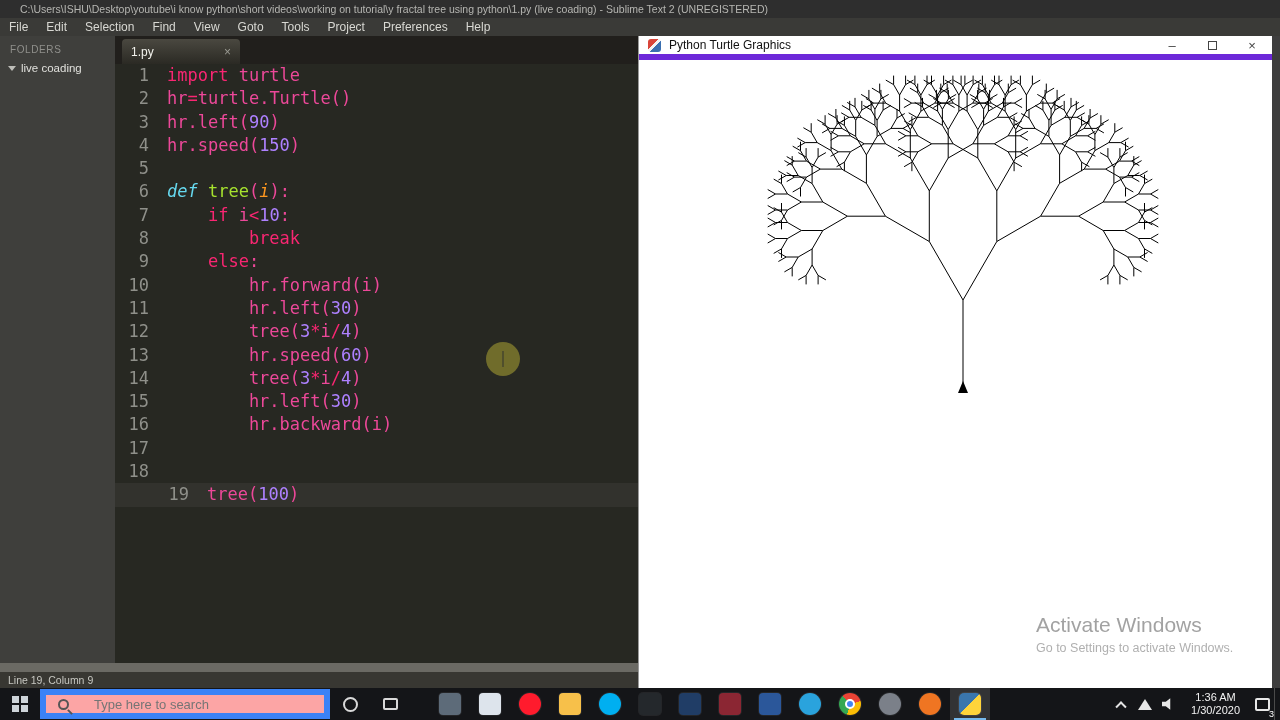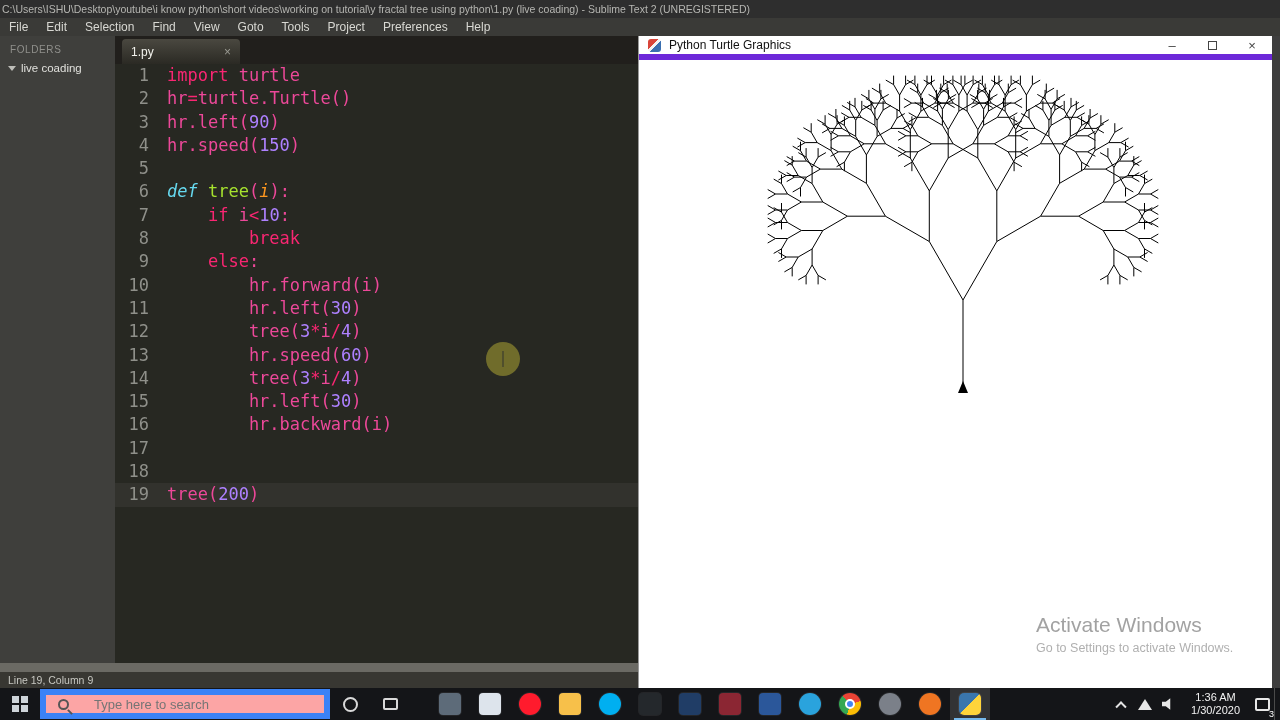--- a/index.html
+++ b/index.html
@@ -5,21 +5,21 @@
   * { box-sizing: border-box; margin: 0; padding: 0; }
   html,body { background:#000; }
   #screen {
     position: relative; width: 1280px; height: 720px; overflow: hidden;
     background: #272822; font-family: "Liberation Sans", sans-serif;
   }
   
   .titlebar {
     position:absolute; left:0; top:0; width:1280px; height:18px;
     background:#2e2e2e; color:#b6b6b2; font-size:10.5px; line-height:18px;
-    padding-left:2px; white-space:nowrap; overflow:hidden;
+    padding-left:20px; white-space:nowrap; overflow:hidden;
   }
   .menubar {
     position:absolute; left:0; top:18px; width:1280px; height:18px;
     background:#3a3a37; color:#d8d8d3; font-size:12px;
     display:flex; align-items:center;
   }
   .menu-item { padding:0 9px; height:18px; line-height:18px; }
   
   .sidebar { position:absolute; left:0; top:36px; width:115px; height:627px; background:#3f3f3c; }
   .sidebar-header { color:#90908c; font-size:10px; padding:8px 0 0 10px; letter-spacing:.6px; }
@@ -33,21 +33,21 @@
     background:linear-gradient(#4a4840,#2b2a24); display:flex; align-items:center;
     color:#f2f2ec; font-size:12px;
   }
   .tab-label { flex:1; }
   .tab-close { color:#9b9b93; font-size:12px; }
   .code {
     position:absolute; left:0; top:28px; right:0; bottom:0;
     font-family:"DejaVu Sans Mono", monospace; font-size:17px;
   }
   .code-line { display:flex; height:23.3px; line-height:23.3px; white-space:pre; }
-  .code-line.active { background:rgba(255,255,255,0.05); }
+  .code-line.active { background:rgba(255,255,255,0.05);padding-left:40px; }
   .gutter { width:34px; flex:none; text-align:right; color:#8f908a; }
   .code-text { padding-left:18px; }
   .c-fg { color:#ec4899; } .c-pink { color:#f92672; } .c-purple { color:#ae81ff; }
   .c-green { color:#a6e22e; } .c-cyan-i { color:#66d9ef; font-style:italic; }
   .c-orange-i { color:#fd971f; font-style:italic; }
   .click-ring {
     position:absolute; left:371px; top:306px; width:34px; height:34px; border-radius:50%;
     background:rgba(186,176,52,0.5); z-index:6;
   }
   .click-ring::after { content:""; position:absolute; left:16px; top:9px; width:2px; height:16px; background:rgba(70,70,45,0.75); }
@@ -152,21 +152,21 @@
         <div class="code-line"><span class="gutter">9</span><span class="code-text"><span class="c-fg">    </span><span class="c-pink">else</span><span class="c-fg">:</span></span></div>
         <div class="code-line"><span class="gutter">10</span><span class="code-text"><span class="c-fg">        hr.forward(i)</span></span></div>
         <div class="code-line"><span class="gutter">11</span><span class="code-text"><span class="c-fg">        hr.left(</span><span class="c-purple">30</span><span class="c-fg">)</span></span></div>
         <div class="code-line"><span class="gutter">12</span><span class="code-text"><span class="c-fg">        tree(</span><span class="c-purple">3</span><span class="c-pink">*</span><span class="c-fg">i</span><span class="c-pink">/</span><span class="c-purple">4</span><span class="c-fg">)</span></span></div>
         <div class="code-line"><span class="gutter">13</span><span class="code-text"><span class="c-fg">        hr.speed(</span><span class="c-purple">60</span><span class="c-fg">)</span></span></div>
         <div class="code-line"><span class="gutter">14</span><span class="code-text"><span class="c-fg">        tree(</span><span class="c-purple">3</span><span class="c-pink">*</span><span class="c-fg">i</span><span class="c-pink">/</span><span class="c-purple">4</span><span class="c-fg">)</span></span></div>
         <div class="code-line"><span class="gutter">15</span><span class="code-text"><span class="c-fg">        hr.left(</span><span class="c-purple">30</span><span class="c-fg">)</span></span></div>
         <div class="code-line"><span class="gutter">16</span><span class="code-text"><span class="c-fg">        hr.backward(i)</span></span></div>
         <div class="code-line"><span class="gutter">17</span><span class="code-text"></span></div>
         <div class="code-line"><span class="gutter">18</span><span class="code-text"></span></div>
-        <div class="code-line active"><span class="gutter">19</span><span class="code-text"><span class="c-fg">tree(</span><span class="c-purple">200</span><span class="c-fg">)</span></span></div>
+        <div class="code-line active"><span class="gutter">19</span><span class="code-text"><span class="c-fg">tree(</span><span class="c-purple">100</span><span class="c-fg">)</span></span></div>
       </div>
     <div class="click-ring"></div>
   </div>
 
   <div class="hstrip"></div>
   <div class="statusbar">
     <span>Line 19, Column 9</span>
   </div>
 
   <div class="turtle-window">

